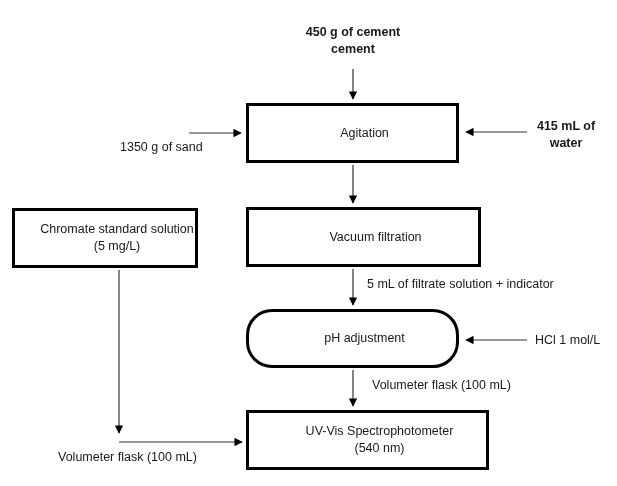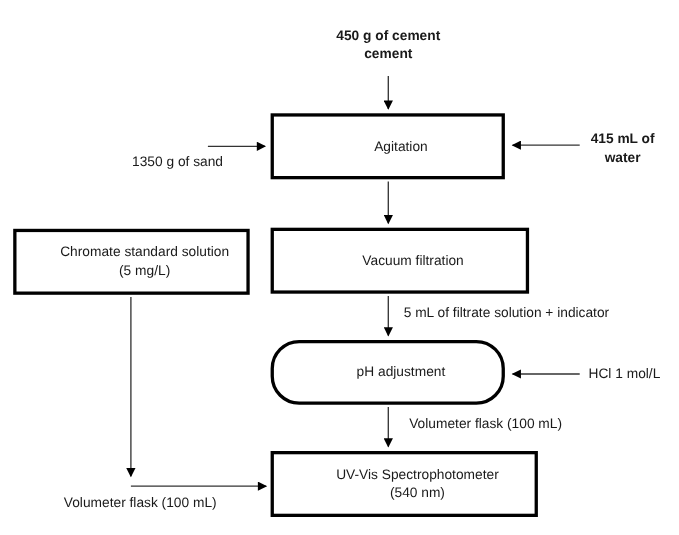--- a/index.html
+++ b/index.html
@@ -31,21 +31,21 @@
     display: flex;
     flex-direction: column;
     align-items: center;
     justify-content: center;
     text-align: center;
     font-size: 12.5px;
     line-height: 17px;
     padding-left: 24px;
   }
   .box-agitation { left: 246px; top: 103px; width: 213px; height: 60px; }
-  .box-chromate  { left: 12px;  top: 208px; width: 215px; height: 60px; }
+  .box-chromate  { left: 12px;  top: 208px; width: 186px; height: 60px; }
   .box-vacuum    { left: 246px; top: 207px; width: 235px; height: 60px; }
   .box-ph        { left: 246px; top: 309px; width: 213px; height: 59px; border-radius: 26px; }
   .box-uvvis     { left: 246px; top: 410px; width: 243px; height: 60px; }
   .lbl {
     position: absolute;
     font-size: 12.5px;
     line-height: 17px;
     white-space: nowrap;
   }
   .lbl-center { text-align: center; font-weight: bold; }

